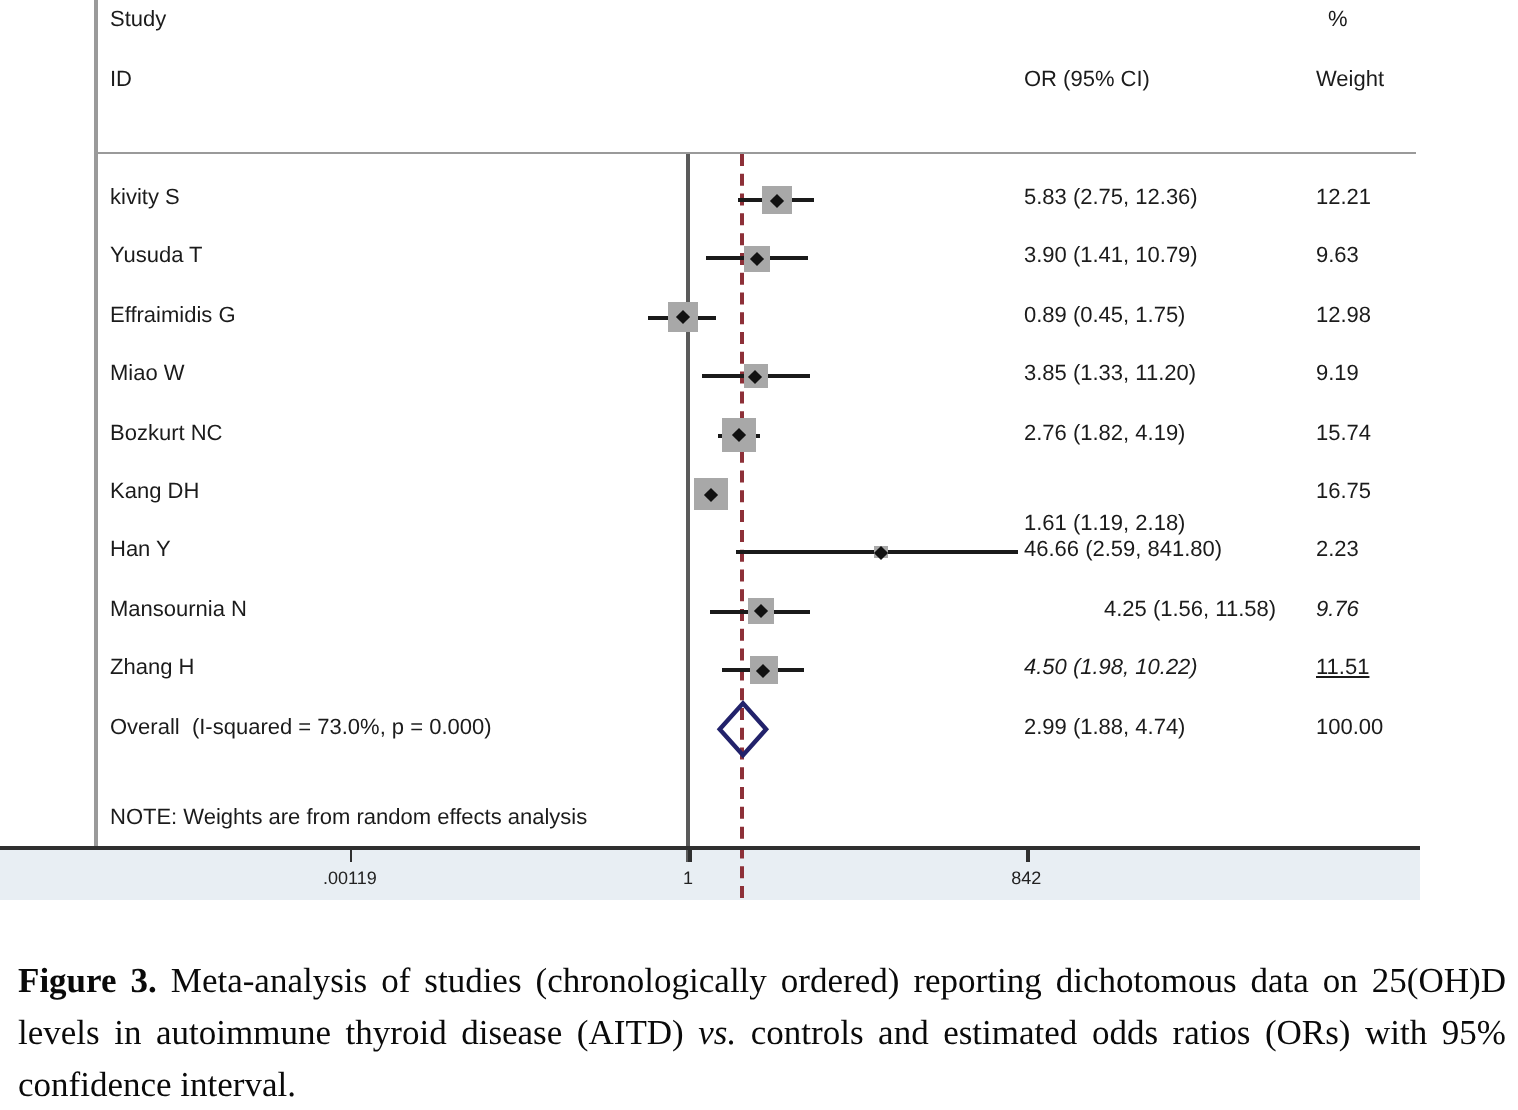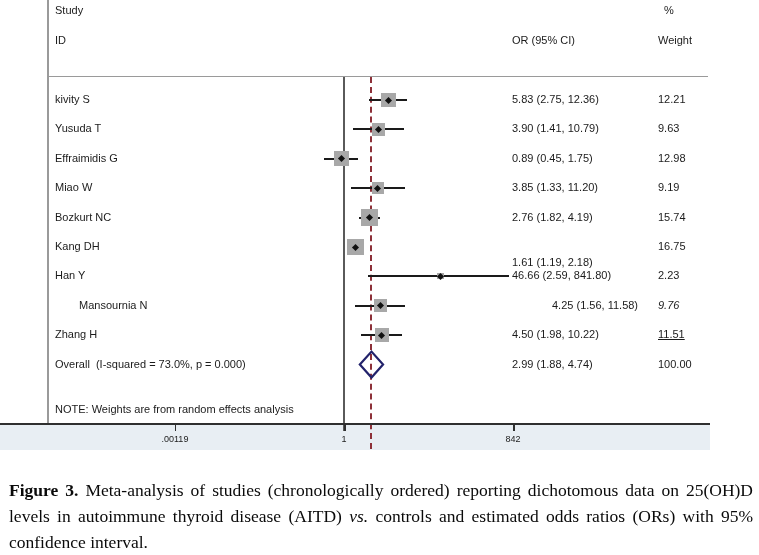--- a/index.html
+++ b/index.html
@@ -75,28 +75,28 @@
     <div class="t" style="left: 658px; top: 240px;">16.75</div>
     <div class="abs" style="left: 367.889px; top: 275.4px; width: 141.111px; height: 2px; background: rgb(26, 26, 26);"></div>
     <div class="abs" style="left: 437.366px; top: 273.301px; width: 6.19727px; height: 6.19727px; background: rgb(168, 168, 168);"></div>
     <div class="abs" style="left: 437.965px; top: 273.9px; width: 5px; height: 5px; background: rgb(17, 17, 17); transform: rotate(45deg);"></div>
     <div class="t" style="left: 55px; top: 269.4px;">Han Y</div>
     <div class="t" style="left: 512px; top: 269.4px;">46.66 (2.59, 841.80)</div>
     <div class="t" style="left: 658px; top: 269.4px;">2.23</div>
     <div class="abs" style="left: 355.163px; top: 304.8px; width: 50.3198px; height: 2px; background: rgb(26, 26, 26);"></div>
     <div class="abs" style="left: 373.838px; top: 299.317px; width: 12.965px; height: 12.965px; background: rgb(168, 168, 168);"></div>
     <div class="abs" style="left: 377.821px; top: 303.3px; width: 5px; height: 5px; background: rgb(17, 17, 17); transform: rotate(45deg);"></div>
-    <div class="t" style="left: 55px; top: 298.8px; margin-left: 24px;">Mansournia N</div>
+    <div class="t" style="left: 55px; top: 298.8px;">Mansournia N</div>
     <div class="t" style="left: 512px; top: 298.8px; margin-left: 40px;">4.25 (1.56, 11.58)</div>
     <div class="t" style="left: 658px; top: 298.8px; font-style: italic;">9.76</div>
     <div class="abs" style="left: 361.147px; top: 334.2px; width: 41.199px; height: 2px; background: rgb(26, 26, 26);"></div>
     <div class="abs" style="left: 374.716px; top: 328.16px; width: 14.0795px; height: 14.0795px; background: rgb(168, 168, 168);"></div>
     <div class="abs" style="left: 379.256px; top: 332.7px; width: 5px; height: 5px; background: rgb(17, 17, 17); transform: rotate(45deg);"></div>
     <div class="t" style="left: 55px; top: 328.2px;">Zhang H</div>
-    <div class="t" style="left: 512px; top: 328.2px;">4.50 (1.98, 10.22)</div>
+    <div class="t" style="left: 512px; top: 328.2px; font-style: italic;">4.50 (1.98, 10.22)</div>
     <div class="t" style="left: 658px; top: 328.2px; text-decoration: underline;">11.51</div>
     <div class="t" style="left: 55px; top: 357.6px;">Overall  (I-squared = 73.0%, p = 0.000)</div>
     <div class="t" style="left: 512px; top: 357.6px;">2.99 (1.88, 4.74)</div>
     <div class="t" style="left: 658px; top: 357.6px;">100.00</div>
     <svg width="759" height="470">
       <polygon points="359.8463236874407,364.59999999999997 371.493794685152,351.59999999999997 383.0599881487621,364.59999999999997 371.493794685152,377.59999999999997" fill="none" stroke="#22226b" stroke-width="2.2"></polygon>
     </svg>
   </div>
 
 <div class="abs" id="axis-line" style="background: rgb(47, 47, 47);"></div>

